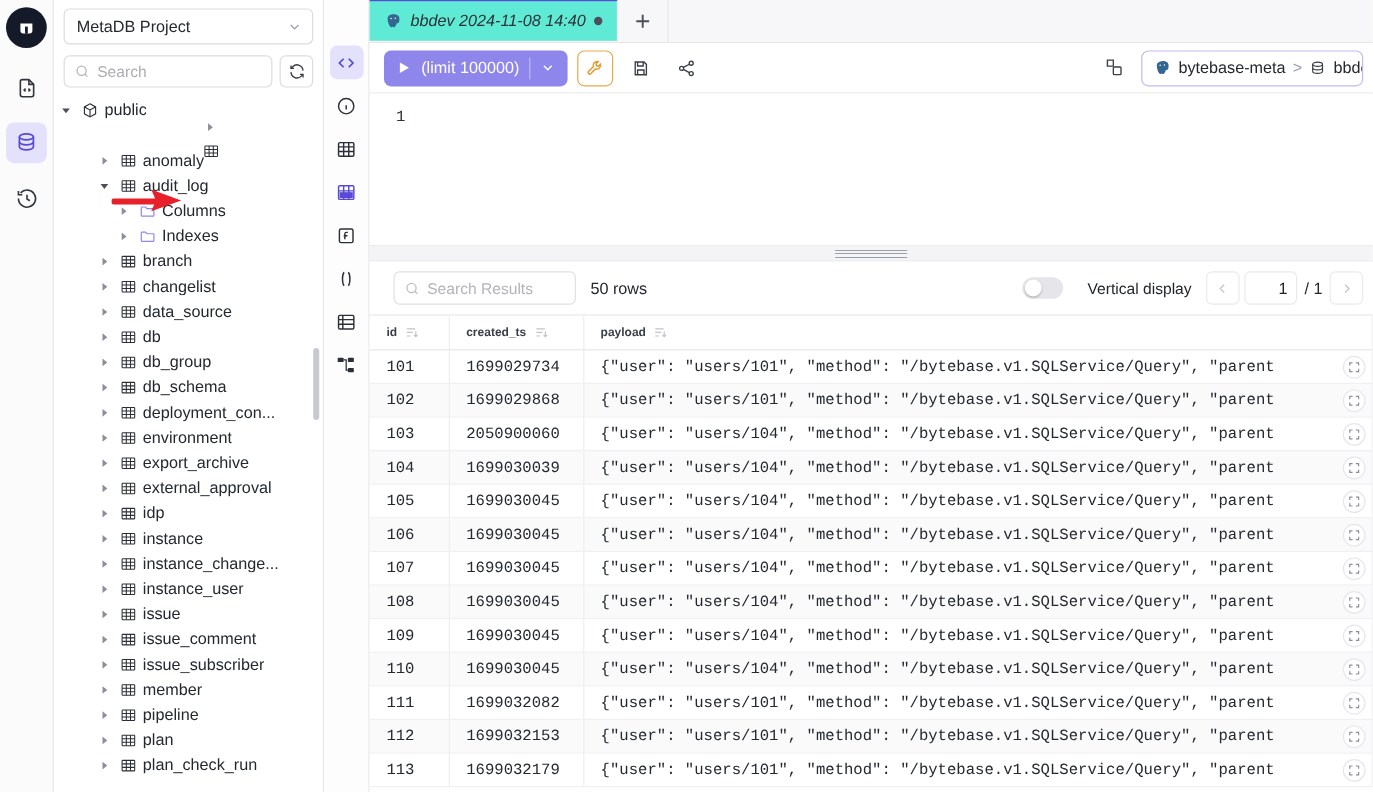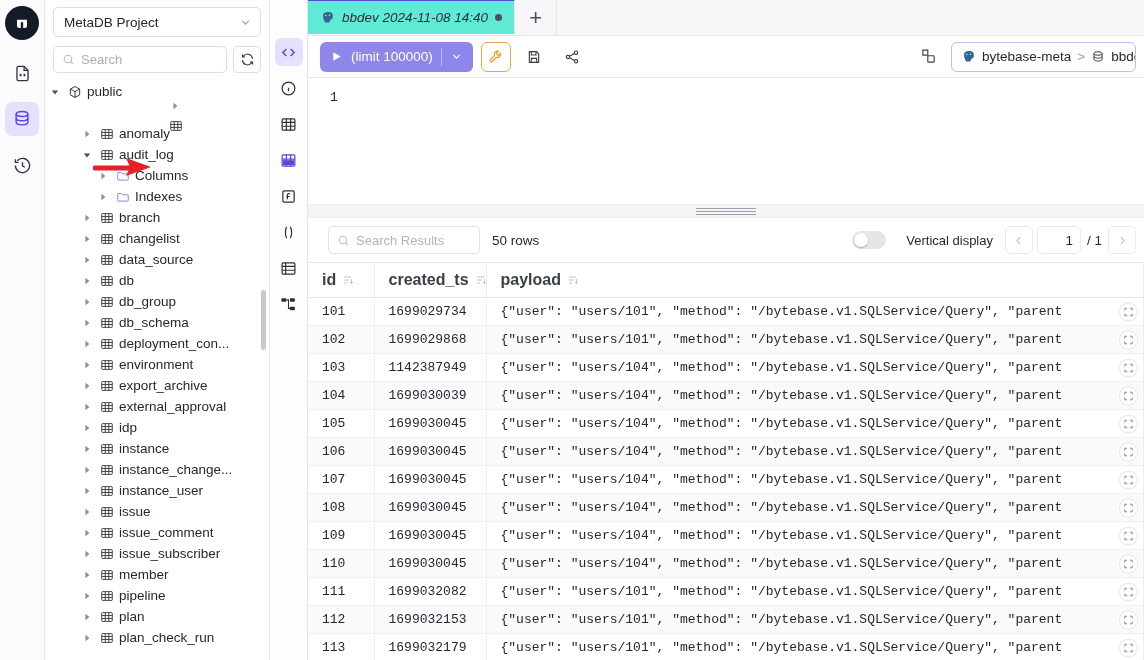--- a/index.html
+++ b/index.html
@@ -199,21 +199,21 @@
   .pg-field {
     height: 28px; min-width: 44px; border: 1px solid #eaeaee; border-radius: 5px;
     display: flex; align-items: center; justify-content: flex-end;
     padding: 0 7px; font-size: 13.5px; background: #fff;
   }
   .pg-total { font-size: 13.5px; color: #24292f; padding: 0 2px; }
 
   .grid { flex: 1; overflow: hidden; border-top: 1px solid #e7e7ea; }
   table { border-collapse: collapse; table-layout: fixed; width: 100%; }
   th {
-    font-size: 16px; font-weight: 600; color: #3a3f47; text-align: left;
+    font-size: 10px; font-weight: 600; color: #3a3f47; text-align: left;
     padding: 8px 10px 8px 14px; border-bottom: 1px solid #e7e7ea;
     border-right: 1px solid #eeeef1; background: #fff;
     white-space: nowrap;
   }
   th .th-in { display: flex; align-items: center; gap: 6px; }
   td {
     font-family: "Liberation Mono", monospace; font-size: 13px; color: #24292f;
     padding: 6px 10px 6px 14px; border-bottom: 1px solid #f0f0f3;
     border-right: 1px solid #eeeef1;
     white-space: nowrap; overflow: hidden;
@@ -943,21 +943,21 @@
                 <td class="col-id">102</td>
                 <td class="col-ts">1699029868</td>
                 <td class="cell-payload"><span>{"user": "users/101", "method": "/bytebase.v1.SQLService/Query", "parent</span><span class="expand-ic">
                     <svg width="11" height="11" viewBox="0 0 24 24" fill="none" stroke="currentColor" stroke-width="2.2">
                       <path d="M4 9V4h5M20 9V4h-5M4 15v5h5M20 15v5h-5"></path>
                     </svg>
                   </span></td>
               </tr>
               <tr>
                 <td class="col-id">103</td>
-                <td class="col-ts">1142387949</td>
+                <td class="col-ts">2050900060</td>
                 <td class="cell-payload"><span>{"user": "users/104", "method": "/bytebase.v1.SQLService/Query", "parent</span><span class="expand-ic">
                     <svg width="11" height="11" viewBox="0 0 24 24" fill="none" stroke="currentColor" stroke-width="2.2">
                       <path d="M4 9V4h5M20 9V4h-5M4 15v5h5M20 15v5h-5"></path>
                     </svg>
                   </span></td>
               </tr>
               <tr>
                 <td class="col-id">104</td>
                 <td class="col-ts">1699030039</td>
                 <td class="cell-payload"><span>{"user": "users/104", "method": "/bytebase.v1.SQLService/Query", "parent</span><span class="expand-ic">

